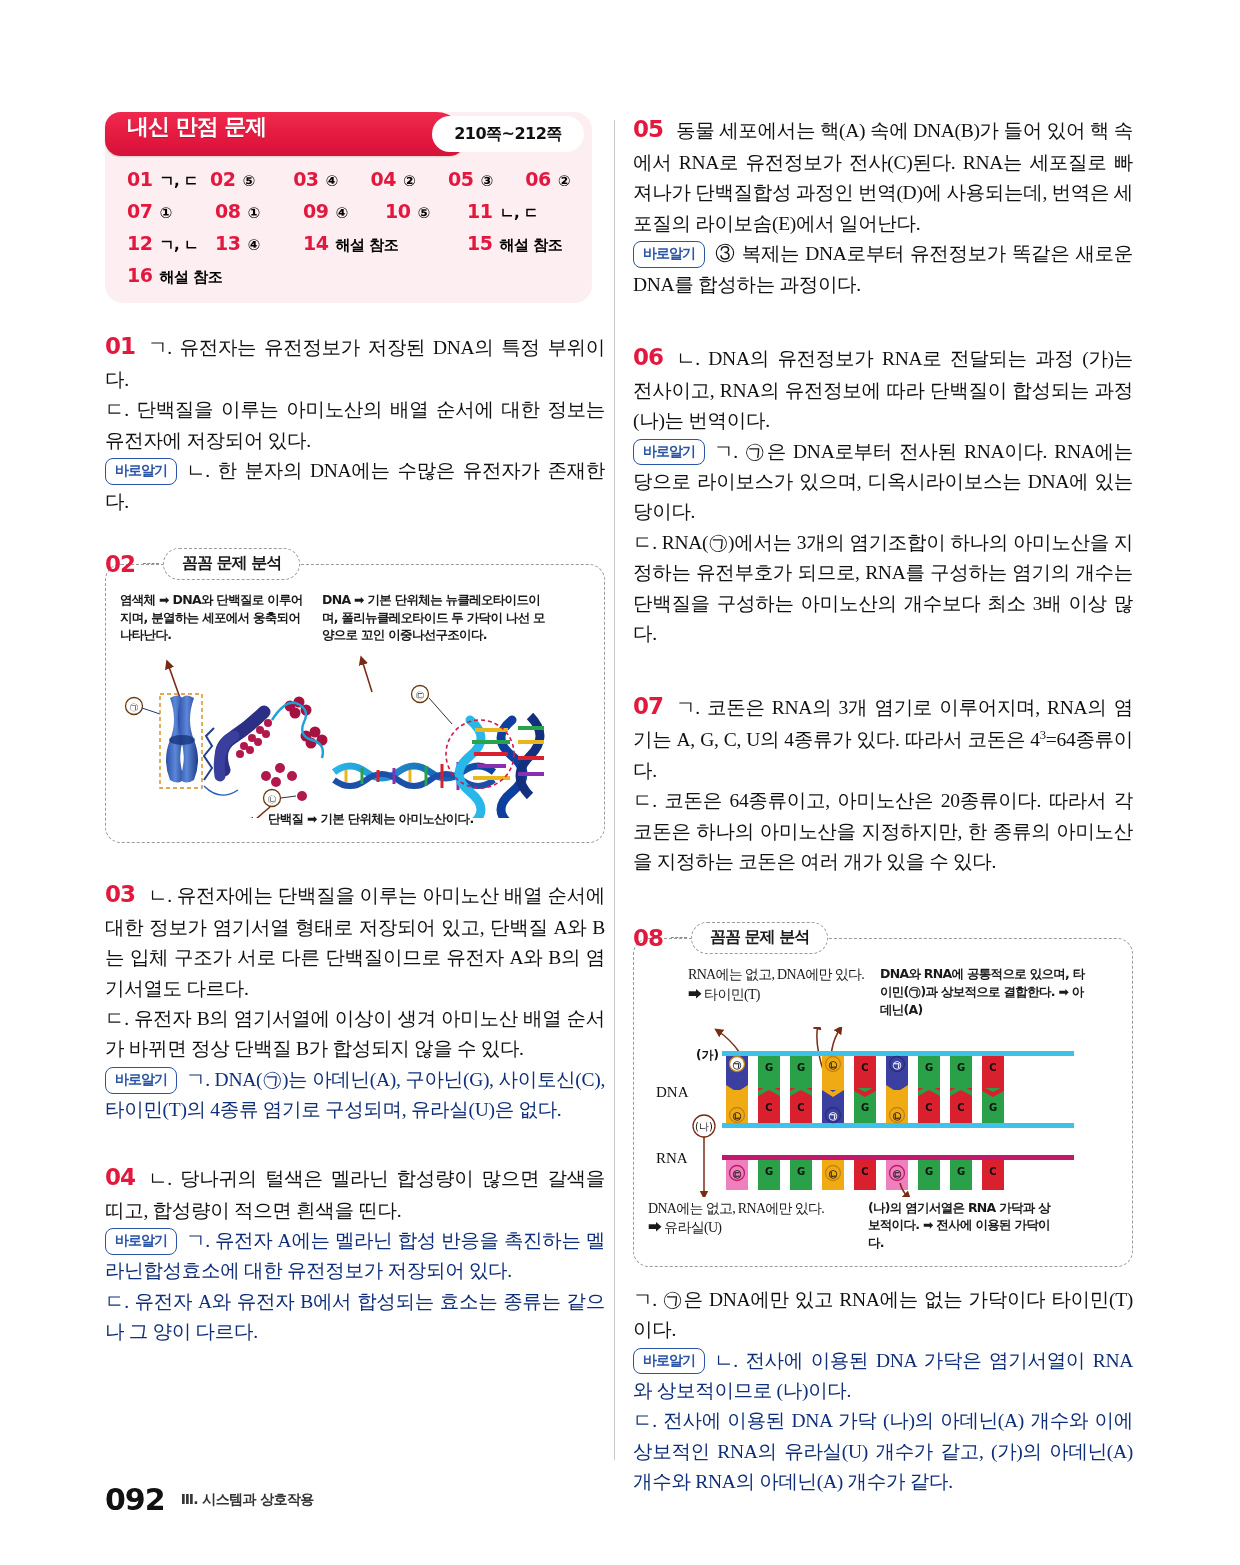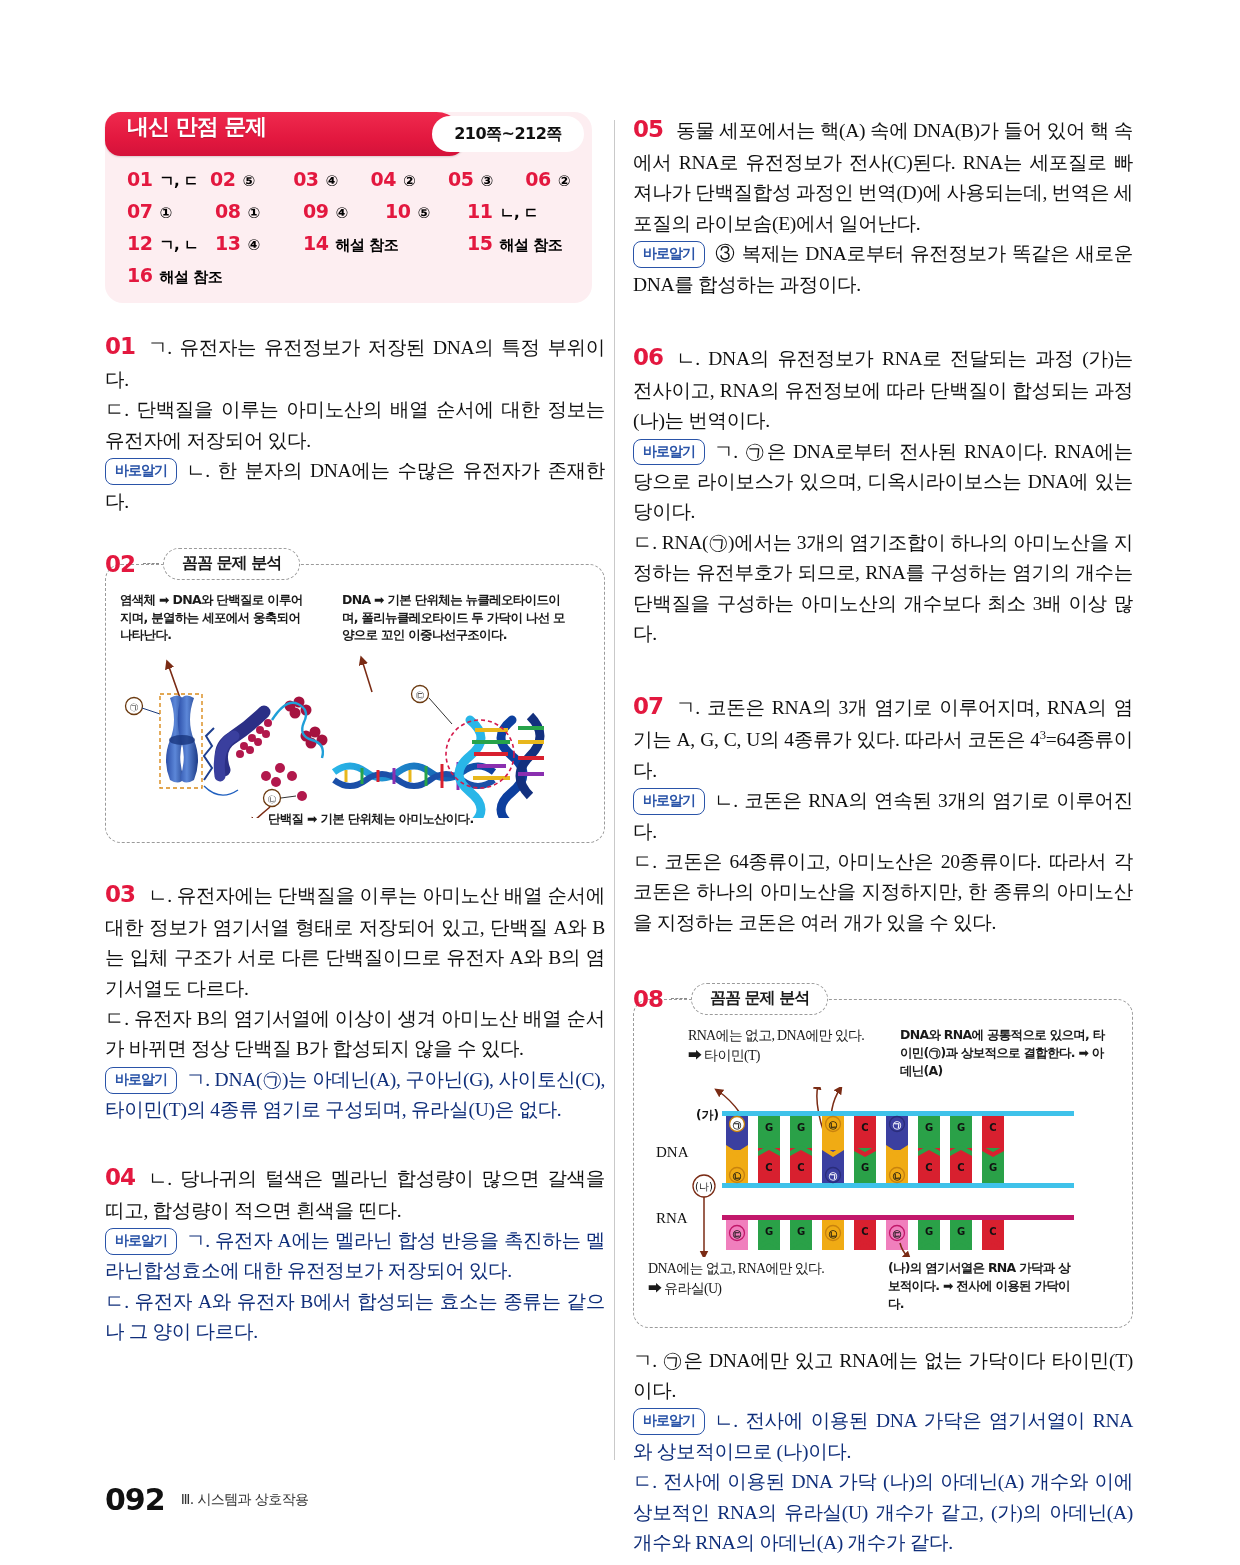--- a/index.html
+++ b/index.html
@@ -84,36 +84,36 @@
   .analysis-body{
     border:1.6px dashed #9a9a9a;border-radius:16px;background:#fff;
     margin-top:-17px;padding:26px 14px 14px 14px;position:relative;z-index:1;
   }
 
   .note{
     font-family:"DejaVu Sans","Liberation Sans",sans-serif;
     font-size:12.5px;font-weight:bold;line-height:1.42;color:#1a1a1a;letter-spacing:-.7px;
   }
 
-  .notes-row{display:flex;gap:32px;}
+  .notes-row{display:flex;gap:12px;}
   .notes-row .note{flex:1;}
 
   
   .art02{position:relative;height:168px;margin-top:6px;}
   .art08{position:relative;height:170px;margin-top:8px;}
 
   
   .footer{position:absolute;left:105px;bottom:48px;display:flex;align-items:center;}
   .folio{
     font-family:"DejaVu Sans","Liberation Sans",sans-serif;
     font-weight:bold;font-size:30px;color:#111;letter-spacing:-1px;
   }
   .foot-txt{
     font-family:"DejaVu Sans","Liberation Sans",sans-serif;
-    font-weight:normal;font-size:14px;color:#333;margin-left:16px;letter-spacing:-.6px;
+    font-weight:bold;font-size:14px;color:#333;margin-left:16px;letter-spacing:-.6px;
   }
 </style>
 </head>
 <body>
 
 <div class="page">
 
   <div class="col-divider"></div>
 
   <div class="col col-left">
@@ -387,23 +387,20 @@
       <p>
         <span class="baro">바로알기</span><span>ㄱ. ㉠은 DNA로부터 전사된 RNA이다. RNA에는 당으로 라이보스가 있으며, 디옥시라이보스는 DNA에 있는 당이다.</span>
       </p>
       <p>ㄷ. RNA(㉠)에서는 3개의 염기조합이 하나의 아미노산을 지정하는 유전부호가 되므로, RNA를 구성하는 염기의 개수는 단백질을 구성하는 아미노산의 개수보다 최소 3배 이상 많다.</p>
     </div>
 
     <div class="sol" style="margin-top:40px">
       <p>
         <span class="qnum">07</span><span>ㄱ. 코돈은 RNA의 3개 염기로 이루어지며, RNA의 염기는 A, G, C, U의 4종류가 있다. 따라서 코돈은 4</span><span class="sup">3</span><span>=64종류이다.</span>
       </p>
-      <p>
-        <span class="baro">바로알기</span><span>ㄴ. 코돈은 RNA의 연속된 3개의 염기로 이루어진다.</span>
-      </p>
       <p>ㄷ. 코돈은 64종류이고, 아미노산은 20종류이다. 따라서 각 코돈은 하나의 아미노산을 지정하지만, 한 종류의 아미노산을 지정하는 코돈은 여러 개가 있을 수 있다.</p>
     </div>
 
     <div class="analysis-wrap" style="margin-top:44px">
       <div class="analysis-head">
         <span class="qnum">08</span>
         <span class="dashlink"></span>
         <span class="chip">꼼꼼 문제 분석</span>
       </div>
       <div class="analysis-body">

